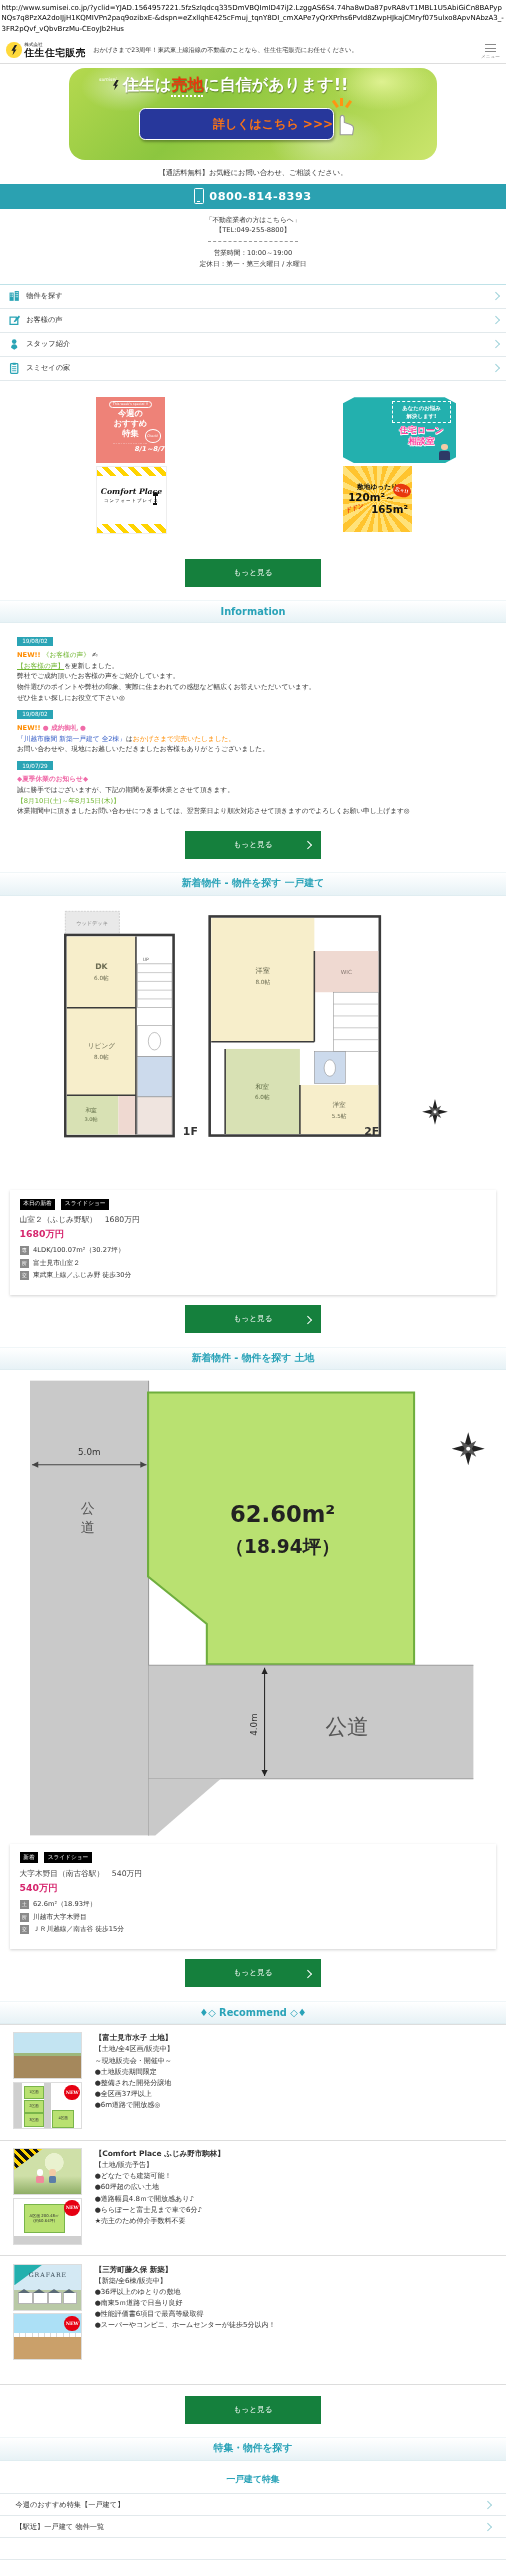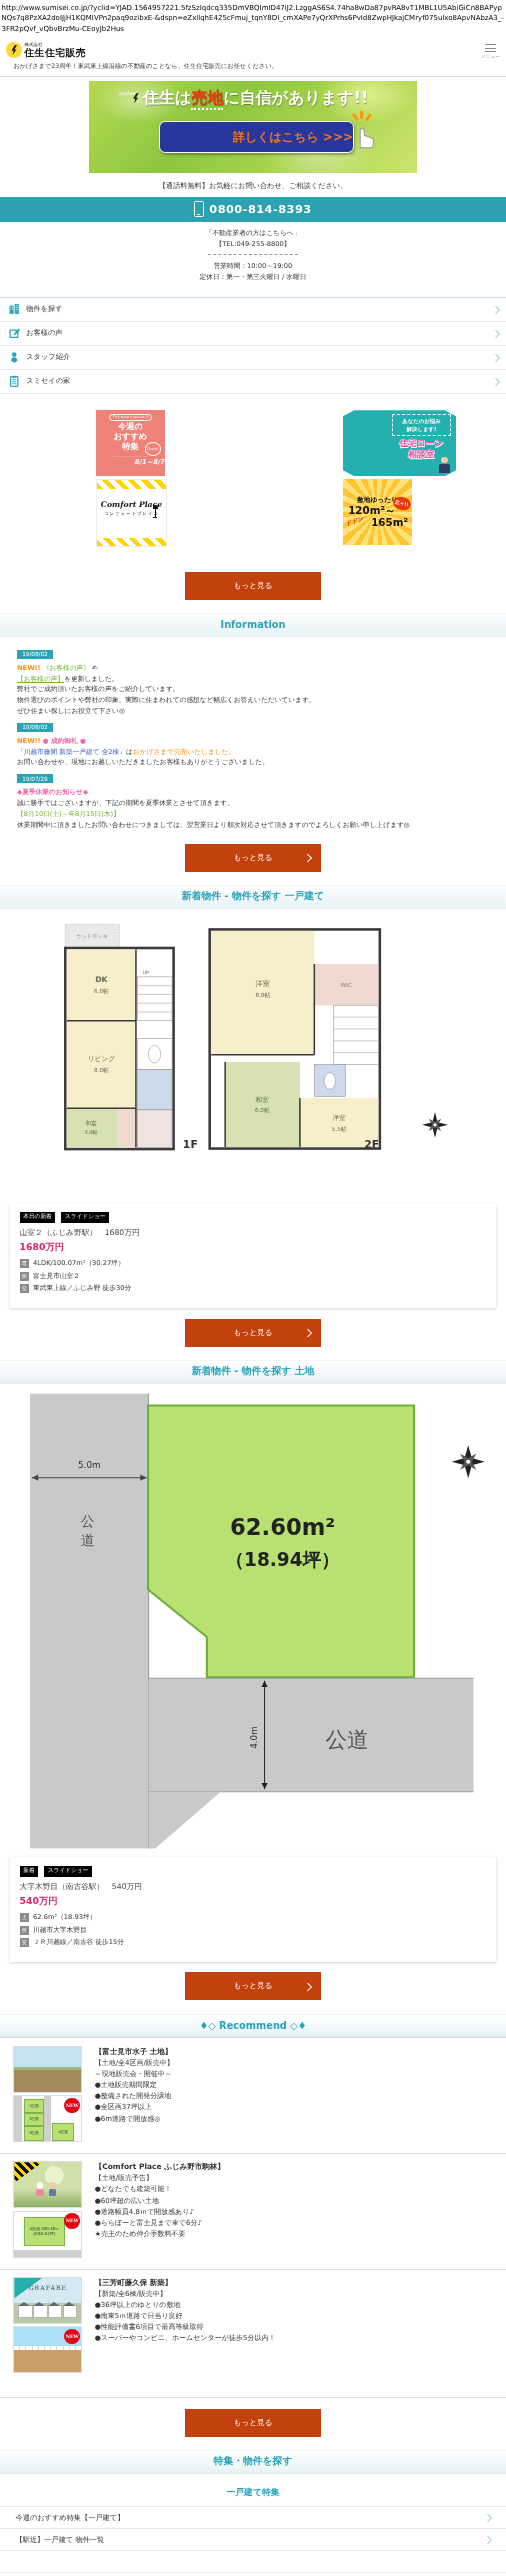--- a/index.html
+++ b/index.html
@@ -1,39 +1,39 @@
 <!DOCTYPE html>
 <html style="font-size:8.2px"><head>
 <meta charset="utf-8">
 <style>
   html,body{margin:0;padding:0;}
   body{width:506px;background:#fff;color:#333;font-family:"DejaVu Sans","Liberation Sans",sans-serif;font-size:7.2px;}
   
   .url-block{padding:2.6px 1.5px 5.2px 1.5px;font-size:7px;line-height:1.5;color:#000;word-break:break-all;}
   
-  .site-header{display:flex;align-items:flex-start;padding:3.1px 5.2px 5.2px 6.2px;position:relative;flex-direction:column;}
+  .site-header{display:flex;align-items:flex-start;padding:3.1px 5.2px 5.2px 6.2px;position:relative;}
   .logo-wrap{display:flex;align-items:center;cursor:pointer;}
   .bolt{width:15.5px;height:15.5px;border-radius:50%;background:#ffd93b;position:relative;flex:0 0 auto;}
   .bolt::after{content:"";position:absolute;left:5.2px;top:2.6px;width:5.7px;height:10.3px;background:#222;
     clip-path:polygon(60% 0,100% 0,55% 45%,90% 45%,20% 100%,40% 55%,0 55%);}
   .logo-text{margin-left:2.6px;line-height:1;}
   .logo-small{font-size:4.6px;color:#111;display:block;}
   .logo-big{font-size:9.8px;font-weight:bold;color:#111;letter-spacing:0.5px;}
   .tagline{font-size:6.2px;color:#333;margin:4.1px 0 0 7.2px;max-width:289px;}
   .menu-btn{position:absolute;right:6.2px;top:3.1px;text-align:center;cursor:pointer;}
   .menu-btn .bar{width:11.3px;height:1px;background:#8a8a8a;margin:2.1px auto;}
   .menu-btn .menu-label{font-size:4.6px;color:#8a8a8a;}
   .header-divider{border:none;border-top:0.5px solid #ddd;margin:0;}
   
-  .hero{width:328px;height:92px;margin:4.1px auto 0 auto;position:relative;cursor:pointer;overflow:hidden;
+  .hero{width:368px;height:92px;margin:4.1px auto 0 auto;position:relative;cursor:pointer;overflow:hidden;
     background:
       radial-gradient(ellipse 62px 36px at 15% 20%, rgba(255,255,255,.45), transparent 70%),
       radial-gradient(ellipse 72px 41px at 85% 15%, rgba(234,248,160,.8), transparent 70%),
       radial-gradient(ellipse 82px 46px at 70% 80%, rgba(255,255,255,.35), transparent 70%),
-      linear-gradient(135deg,#b5d94f 0%,#8cc63f 38%,#a5d14a 62%,#cbe56d 100%);}
+      linear-gradient(135deg,#b5d94f 0%,#8cc63f 38%,#a5d14a 62%,#cbe56d 100%); border-radius: 16px;}
   .hero-logo{position:absolute;left:30px;top:9.3px;text-align:center;}
   .hero-logo .bolt{width:17.5px;height:17.5px;}
   .hero-logo .sub{font-size:4.6px;color:#fff;font-style:italic;}
   .hero-line{position:absolute;left:54px;top:7.2px;font-size:16px;font-weight:bold;color:#fff;
     text-shadow:0.5px 0.5px 1px rgba(0,0,0,.35);white-space:nowrap;}
   .hero-line .em{color:#e8380d;border-bottom:2.1px dotted #fff;padding-bottom:1px;}
   .hero-btn{position:absolute;left:70px;top:40px;width:193px;height:30px;background:#27379b;border:1.5px solid #fff;
     border-radius:6.2px;color:#f97316;font-size:12px;font-weight:bold;display:flex;align-items:center;justify-content:flex-end;
     box-shadow:1px 1.5px 2.6px rgba(0,0,0,.3);cursor:pointer;}
   .burst{position:absolute;left:262px;top:30px;width:20.6px;height:15.5px;}
@@ -85,21 +85,21 @@
   .p4{left:343px;top:70px;color:#111;text-align:center;background:#ffd94d;}
   .p4 .rays{position:absolute;inset:0;background:repeating-conic-gradient(#ffe27a 0 9deg,#ffc42e 9deg 18deg);}
   .p4 .inner{position:relative;}
   .p4 .bubble{position:absolute;right:1.5px;top:1.5px;width:17.5px;height:13.4px;background:#e8380d;color:#fff;border-radius:50%;
     font-size:4.6px;font-weight:bold;display:flex;align-items:center;justify-content:center;transform:rotate(12deg);}
   .p4 .t1{font-size:6.7px;font-weight:bold;margin-top:16.5px;}
   .p4 .t2{font-size:10.3px;font-weight:bold;line-height:1.15;text-align:left;padding-left:5.2px;}
   .p4 .t3{font-size:10.3px;font-weight:bold;line-height:1.15;text-align:right;padding-right:4.1px;}
   .p4 .dodon{position:absolute;left:2.1px;bottom:2.1px;color:#e8380d;font-size:6.2px;font-weight:bold;font-style:italic;transform:rotate(-18deg);}
   
-  .btn-more{width:136px;height:28px;background:#c2410c;color:#fff;font-size:7.7px;display:flex;align-items:center;justify-content:center;
+  .btn-more{width:136px;height:28px;background:#15803d;color:#fff;font-size:7.7px;display:flex;align-items:center;justify-content:center;
     margin:10.3px auto;position:relative;cursor:pointer;}
   .btn-more .chev{position:absolute;right:10.3px;margin-left:0;border-color:#fff;}
   
   .band{height:21.6px;display:flex;align-items:center;justify-content:center;background:linear-gradient(180deg,#ffffff,#e7f2f6);
     border-top:0.5px solid #f0f6f8;border-bottom:0.5px solid #e0edf1;color:#2aa3b8;font-weight:bold;font-size:9.8px;margin-top:13.4px;}
   
   .news{padding:8.2px 17px 2.1px 17px;}
   .news-date{display:inline-block;background:#2aa4b5;color:#fff;font-size:5.7px;padding:1.5px 5.2px;margin:5.2px 0 4.1px 0;}
   .news p{margin:1px 0;font-size:6.7px;line-height:1.45;}
   .c-new{color:#ff8c00;font-weight:bold;}

